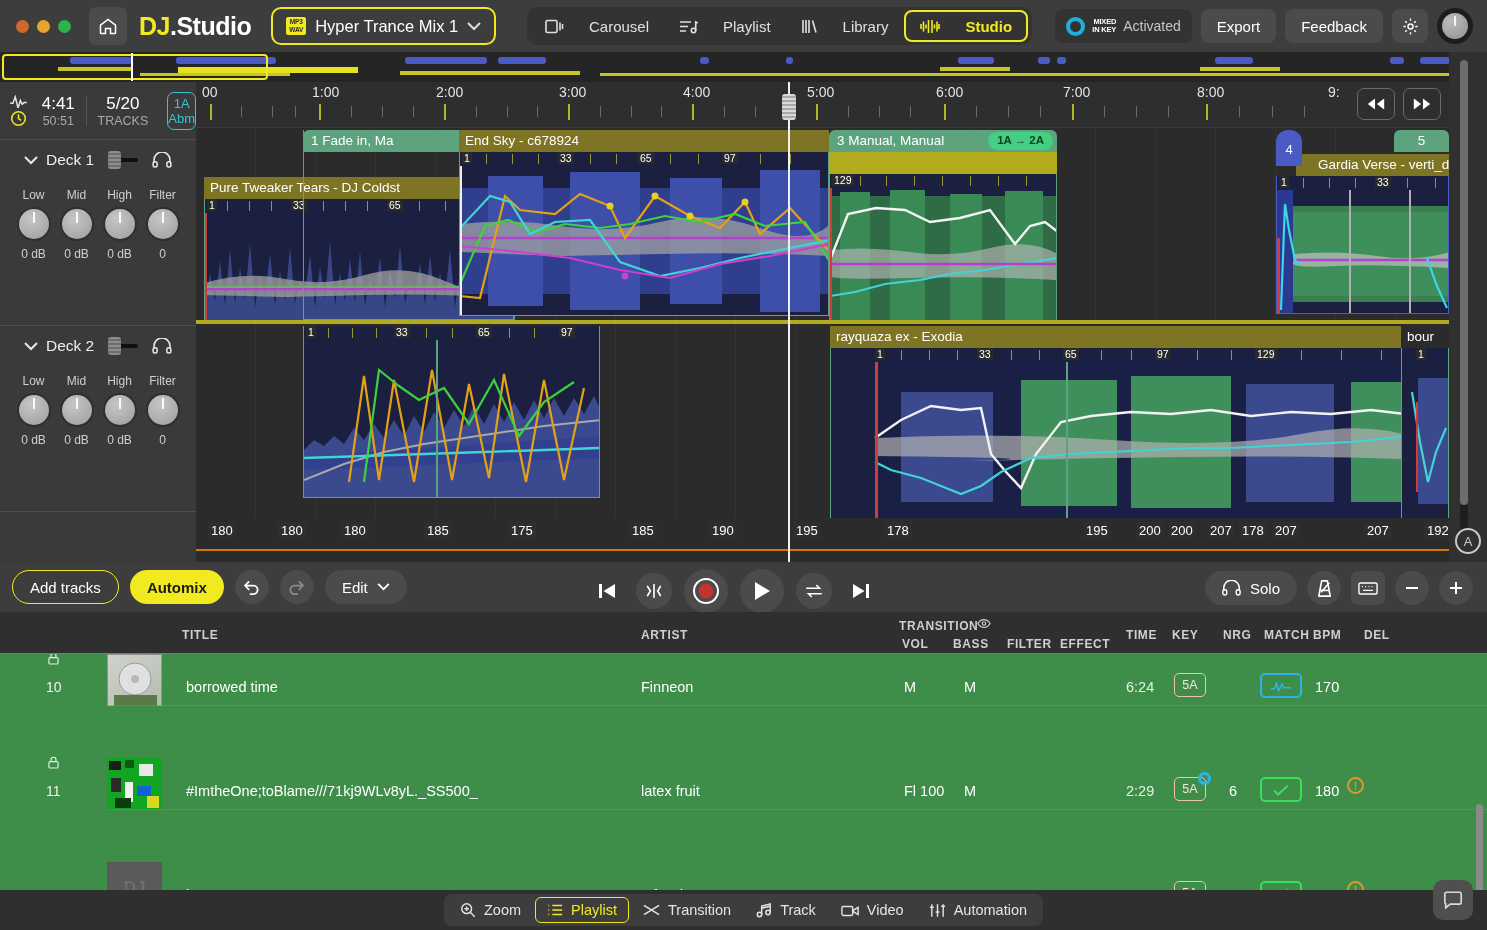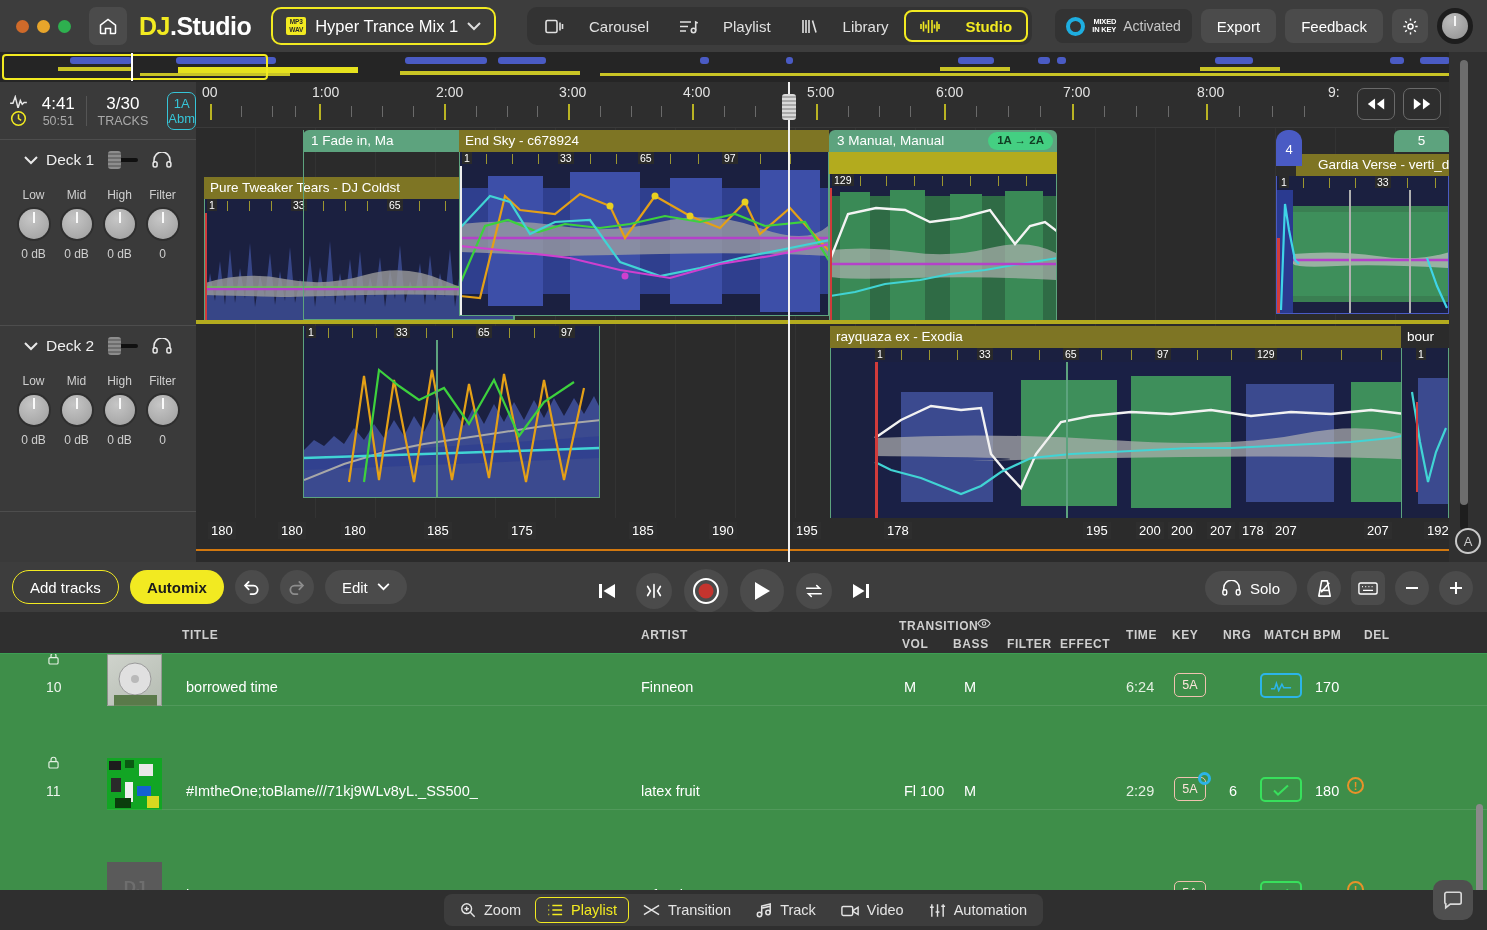--- a/index.html
+++ b/index.html
@@ -321,21 +321,21 @@
               <path d="M10 5v5.2l3.2 2"></path>
           </svg>
         </span>
       </div>
       <div class="ib-seg">
         <div class="ib-big">4:41</div>
         <div class="ib-sm">50:51</div>
       </div>
       <div class="ib-div"></div>
       <div class="ib-seg">
-        <div class="ib-big">3/30</div>
+        <div class="ib-big">5/20</div>
         <div class="ib-sm">TRACKS</div>
       </div>
       <div class="keybadge">
         <span>1A</span>
         <span>Abm</span>
       </div>
     </div>
 
     <div class="deckblk">
       <div class="deckhdr">

